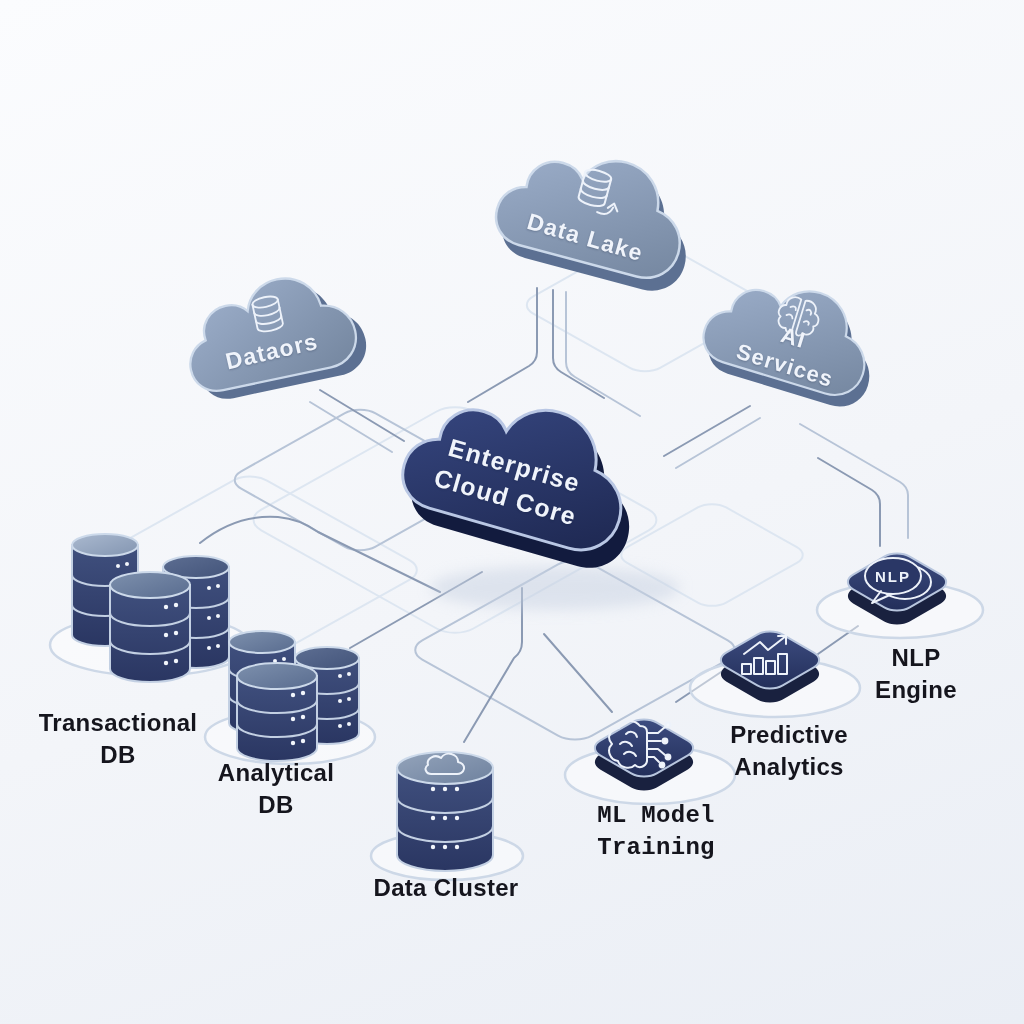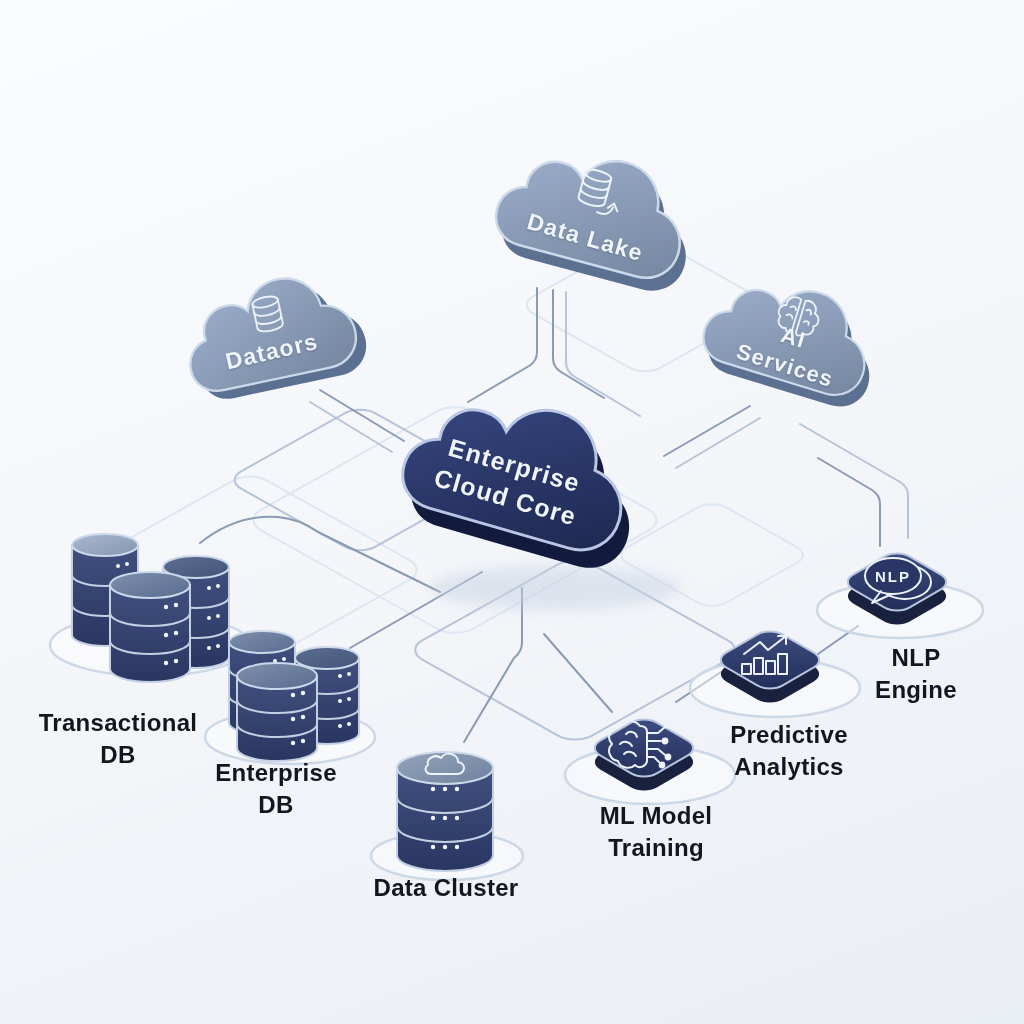--- a/index.html
+++ b/index.html
@@ -310,20 +310,20 @@
   </g>
 </svg>
 
 <div>
   <div class="clbl" style="left:272px;top:352px;font-size:23px;white-space:nowrap;transform:translate(-50%,-50%) rotate(-13deg);">Dataors</div>
   <div class="clbl" style="left:585px;top:238px;font-size:23px;white-space:nowrap;transform:translate(-50%,-50%) rotate(16deg);">Data Lake</div>
   <div class="clbl" style="left:789px;top:352px;font-size:22px;width:100px;transform:translate(-50%,-50%) rotate(17deg);">AI Services</div>
   <div class="clbl" style="left:510px;top:481px;font-size:25px;width:160px;transform:translate(-50%,-50%) rotate(16deg);">Enterprise Cloud Core</div>
 
   <div class="nlbl" style="left:118px;top:739px;width:180px;">Transactional DB</div>
-  <div class="nlbl" style="left:276px;top:789px;width:150px;">Enterprise DB</div>
+  <div class="nlbl" style="left:276px;top:789px;width:150px;">Analytical DB</div>
   <div class="nlbl" style="left:446px;top:888px;width:240px;white-space:nowrap;">Data Cluster</div>
-  <div class="nlbl" style="left:656px;top:832px;width:140px;">ML Model Training</div>
+  <div class="nlbl" style="left:656px;top:832px;width:140px;font-family:Liberation Mono, monospace;">ML Model Training</div>
   <div class="nlbl" style="left:789px;top:751px;width:150px;">Predictive Analytics</div>
   <div class="nlbl" style="left:916px;top:665px;width:100px;margin-top:9px;">NLP Engine</div>
 </div>
 
 </div>
 
 </body></html>

